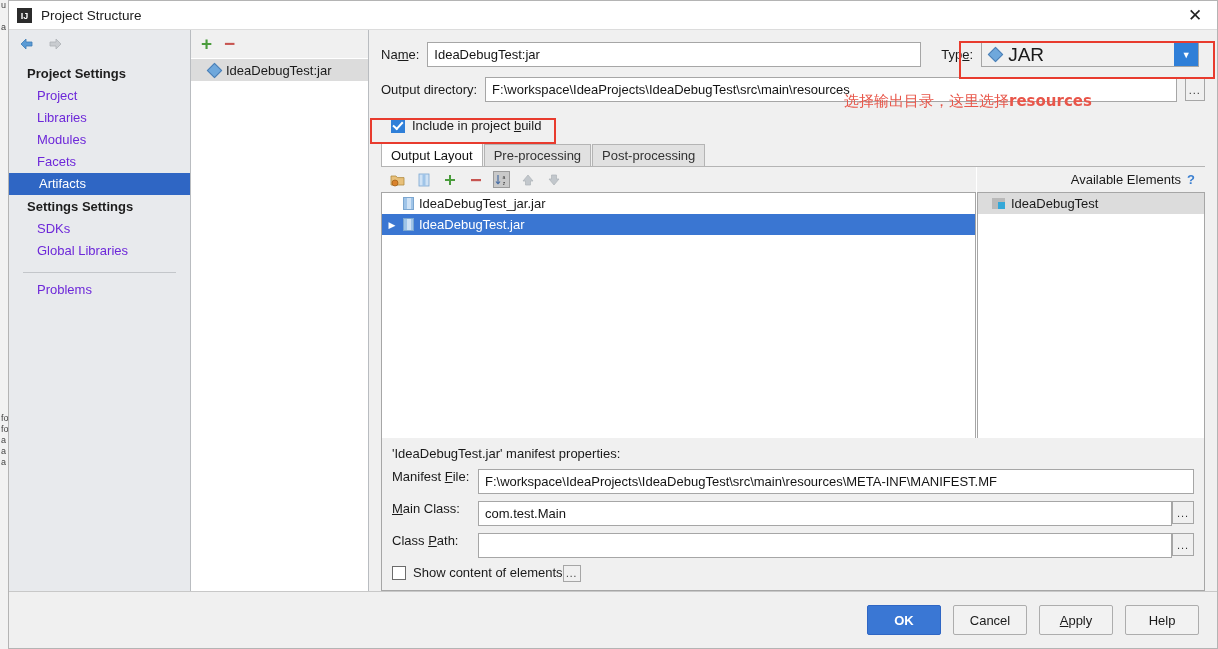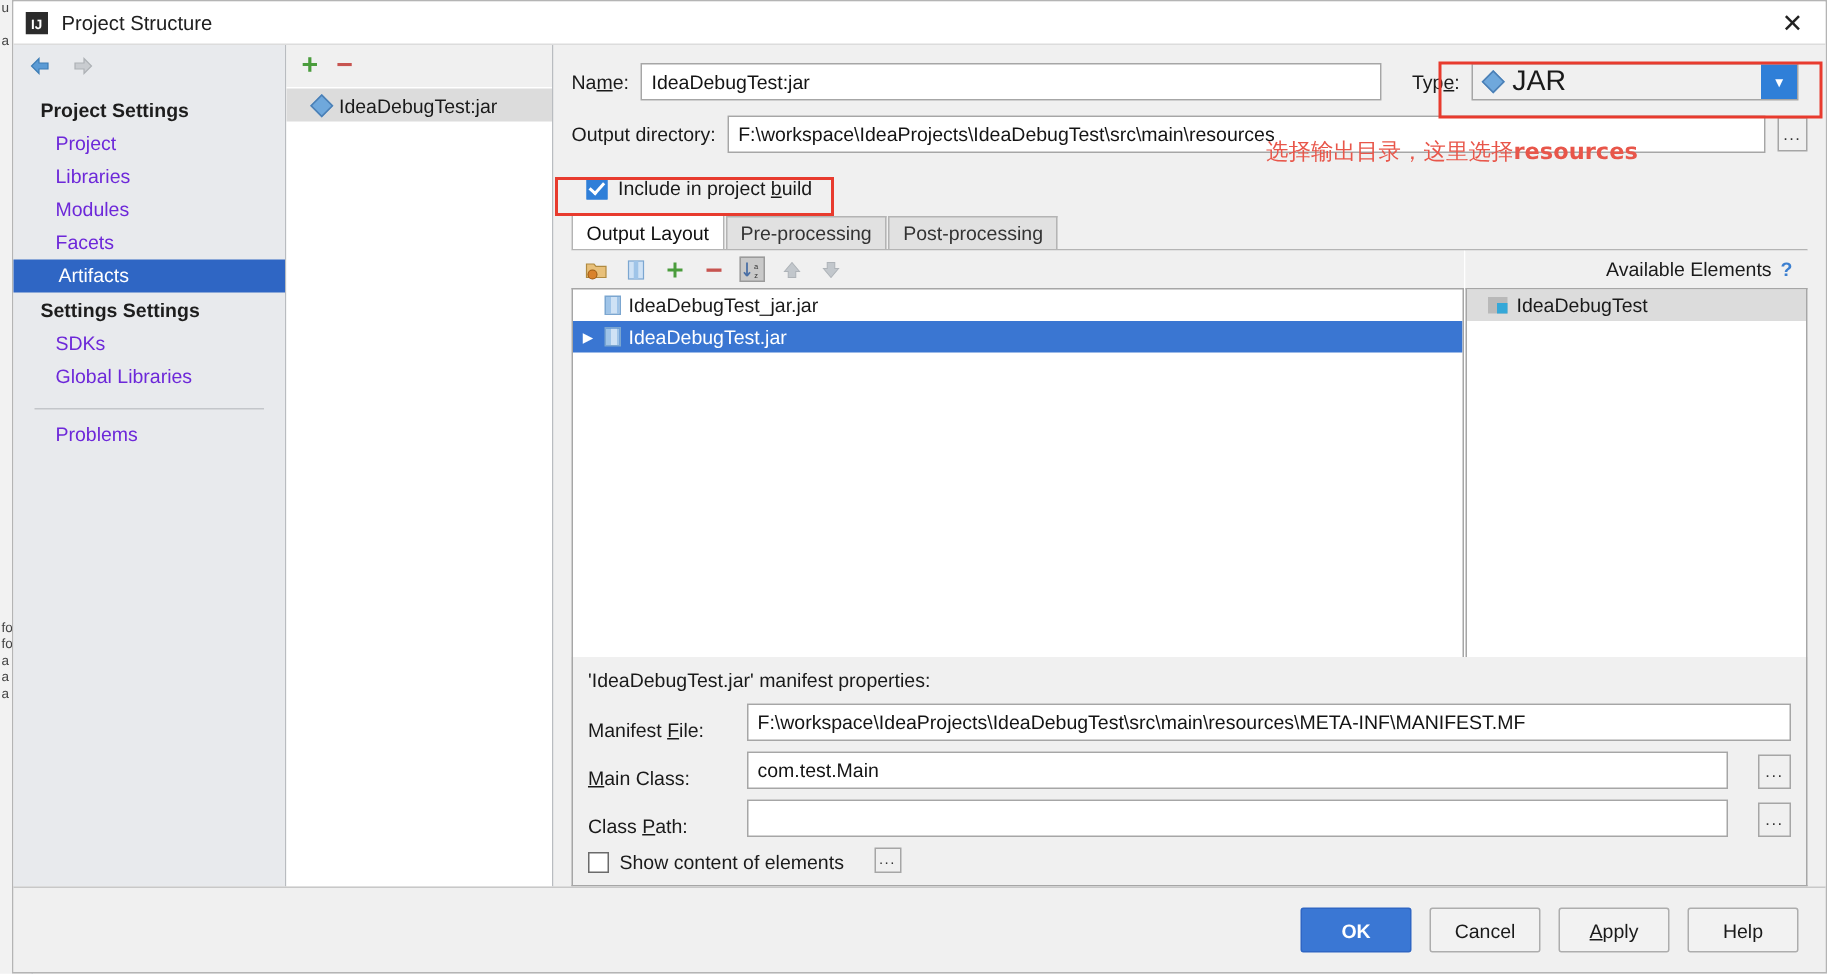--- a/index.html
+++ b/index.html
@@ -160,21 +160,21 @@
 
   #rightlayout { width:228px; flex:0 0 228px; display:flex; flex-direction:column; background:#f0f0f0; }
   #availhdr { height:25px; display:flex; align-items:center; justify-content:flex-end; gap:6px; padding-right:10px; font-size:13px; }
   .qmark { color:#3b7fd0; font-weight:bold; }
   #availlist { flex:1; background:#ffffff; border:1px solid #a6a6a6; border-bottom:none; }
   .avail-item { height:21px; display:flex; align-items:center; gap:6px; padding-left:14px; font-size:13px; background:#dcdcdc; }
 
   
   #manifest { background:#f0f0f0; border:1px solid #a6a6a6; border-top:none; padding:8px 10px 6px 10px; }
   #manifest .mtitle { font-size:13px; margin-bottom:8px; }
-  #manifest .mrow { display:flex; align-items:flex-end; gap:20px; margin-bottom:7px; }
+  #manifest .mrow { display:flex; align-items:flex-start; gap:0; margin-bottom:7px; }
   #manifest .mlbl { width:86px; flex:0 0 86px; font-size:13px; }
 
   
   #footer {
     height:57px; flex:0 0 57px; background:#f0f0f0; border-top:1px solid #c8c8c8;
     display:flex; align-items:center; justify-content:flex-end; gap:12px; padding-right:18px;
   }
   .btn {
     min-width:74px; height:30px; padding:0 14px; font-size:13px;
     border:1px solid #adadad; background:#f2f2f2; color:#1a1a1a;

